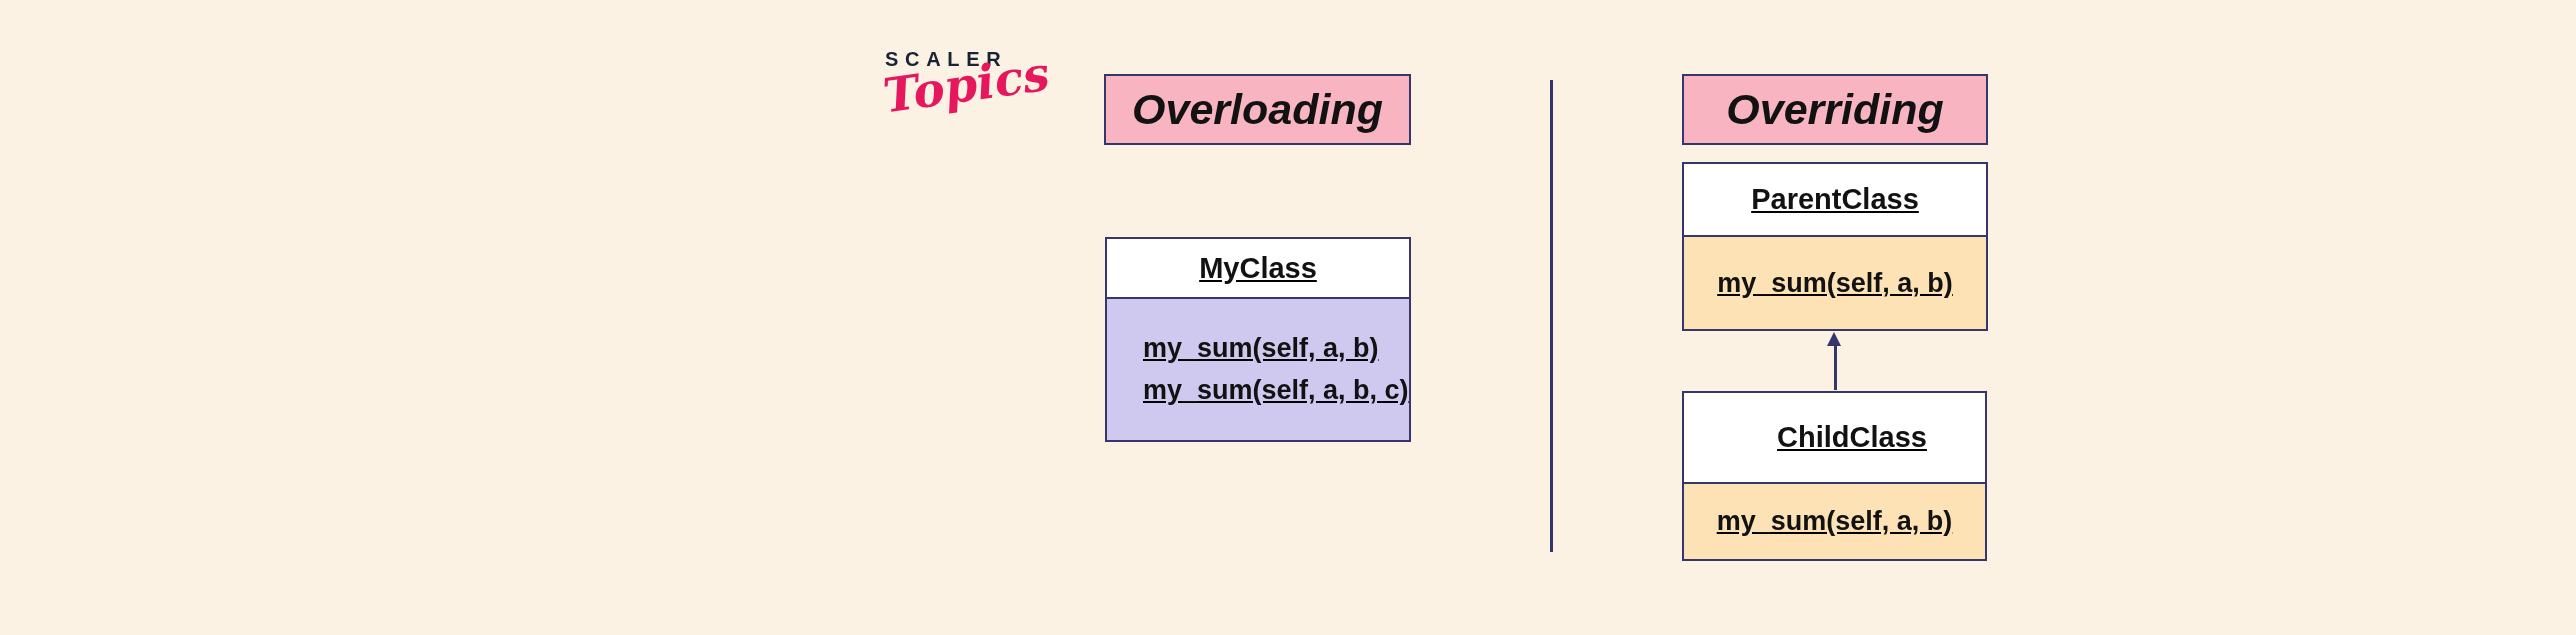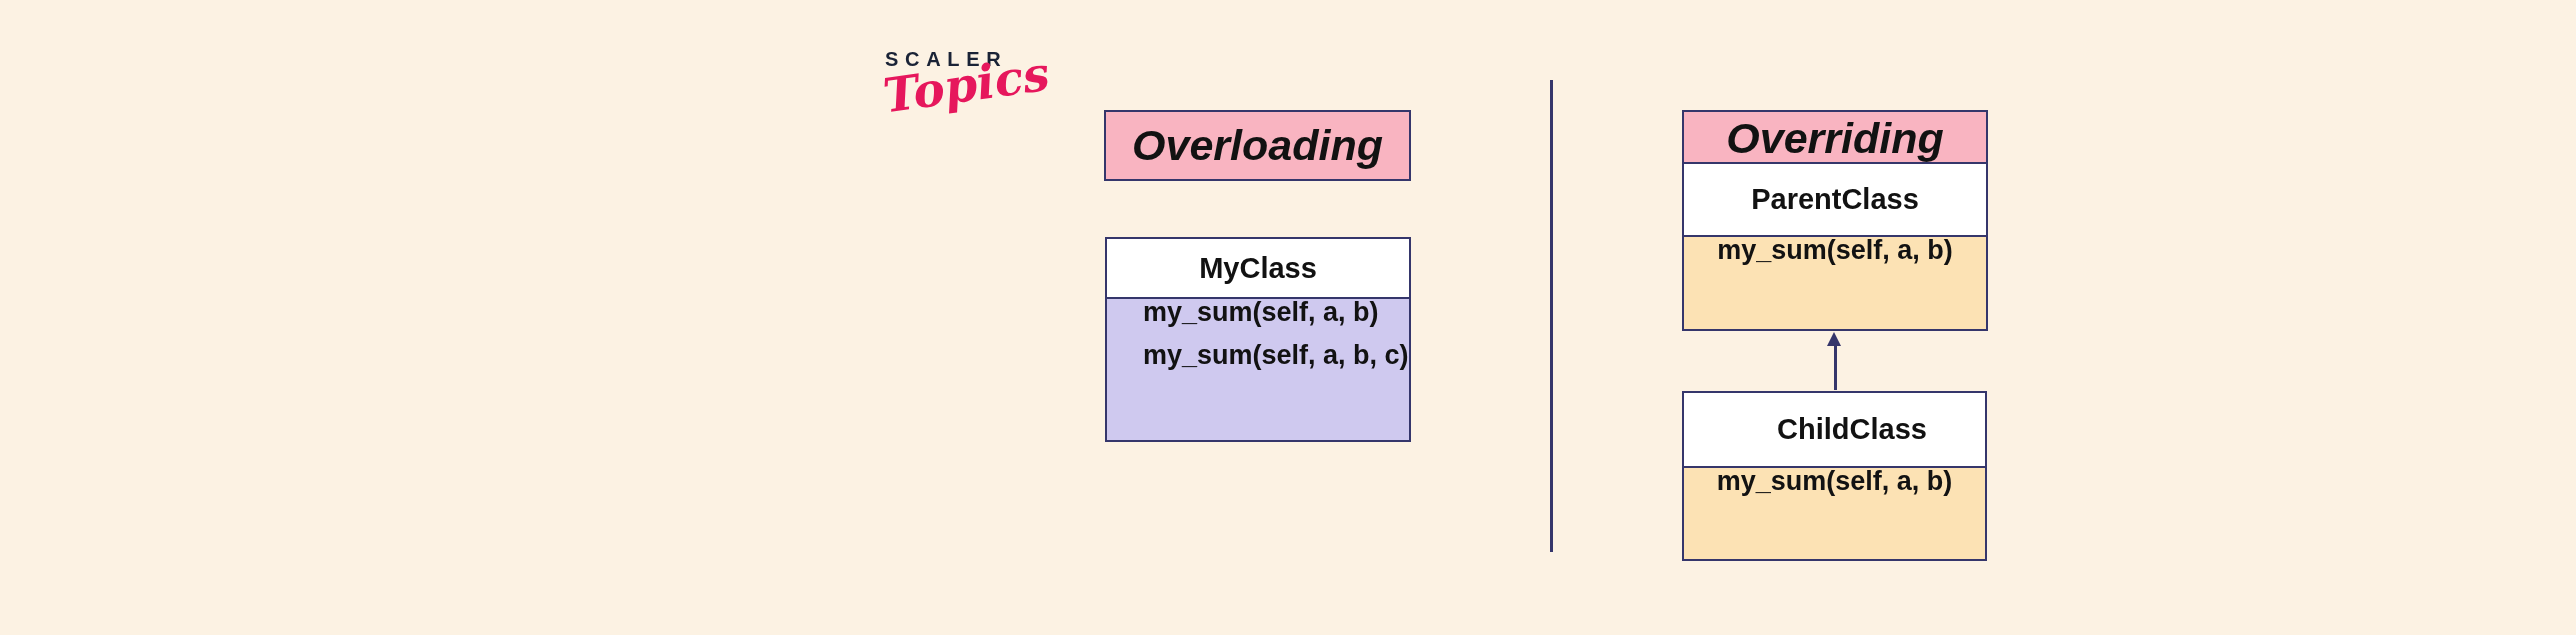--- a/index.html
+++ b/index.html
@@ -49,85 +49,86 @@
   }
 
   
   .hdr-box {
     position: absolute;
     background: var(--pink);
     border: 2.6px solid var(--navy);
     display: flex;
     align-items: center;
     justify-content: center;
-    margin-top: 36px;
   }
   .hdr-box span {
     font-family: "Liberation Sans", sans-serif;
     font-weight: 700;
     font-style: italic;
     font-size: 43px;
     color: var(--ink);
   }
   #hdr-overloading { left: 1104px; top: 74px; width: 307px; height: 71px; }
-  #hdr-overriding  { left: 1682px; top: 74px; width: 306px; height: 57px; }
+  #hdr-overriding  { left: 1682px; top: 74px; width: 306px; height: 71px; }
 
   
   .vdivider {
     position: absolute;
     left: 1550px; top: 80px;
     width: 3.1px; height: 472px;
     background: var(--navy);
   }
 
   
   .uml {
     position: absolute;
     border: 2.6px solid var(--navy);
     background: var(--white);
     display: flex;
     flex-direction: column;
+    text-decoration: underline;
   }
   .uml-head {
     background: var(--white);
     display: flex;
     align-items: center;
     justify-content: center;
   }
   .uml-head span {
     font-weight: 700;
     font-size: 29px;
     color: var(--ink);
   }
   .uml-body {
     flex: 1;
     border-top: 2.6px solid var(--navy);
     display: flex;
     flex-direction: column;
+    justify-content: center;
     row-gap: 15.5px;
   }
   .uml-body .method {
     font-weight: 700;
     font-size: 27px;
     color: var(--ink);
     line-height: 1;
   }
   .uml-body.align-left { align-items: flex-start; padding-left: 36px; }
   .uml-body.align-center { align-items: center; }
   .uml-body.lavender { background: var(--lavender); }
   .uml-body.peach { background: var(--peach); }
 
   #box-myclass { left: 1105px; top: 237px; width: 306px; height: 205px; }
   #box-myclass .uml-head { height: 58px; }
 
   #box-parent { left: 1682px; top: 162px; width: 306px; height: 169px; }
   #box-parent .uml-head { height: 71px; }
 
   #box-child { left: 1682px; top: 391px; width: 305px; height: 170px; }
-  #box-child .uml-head { height: 73px; padding-left: 35px; }
+  #box-child .uml-head { height: 89px; padding-left: 35px; }
 
   
   .arrow-head {
     position: absolute;
     left: 1827px; top: 332px;
     width: 0; height: 0;
     border-left: 7.7px solid transparent;
     border-right: 7.7px solid transparent;
     border-bottom: 14px solid var(--navy);
   }

